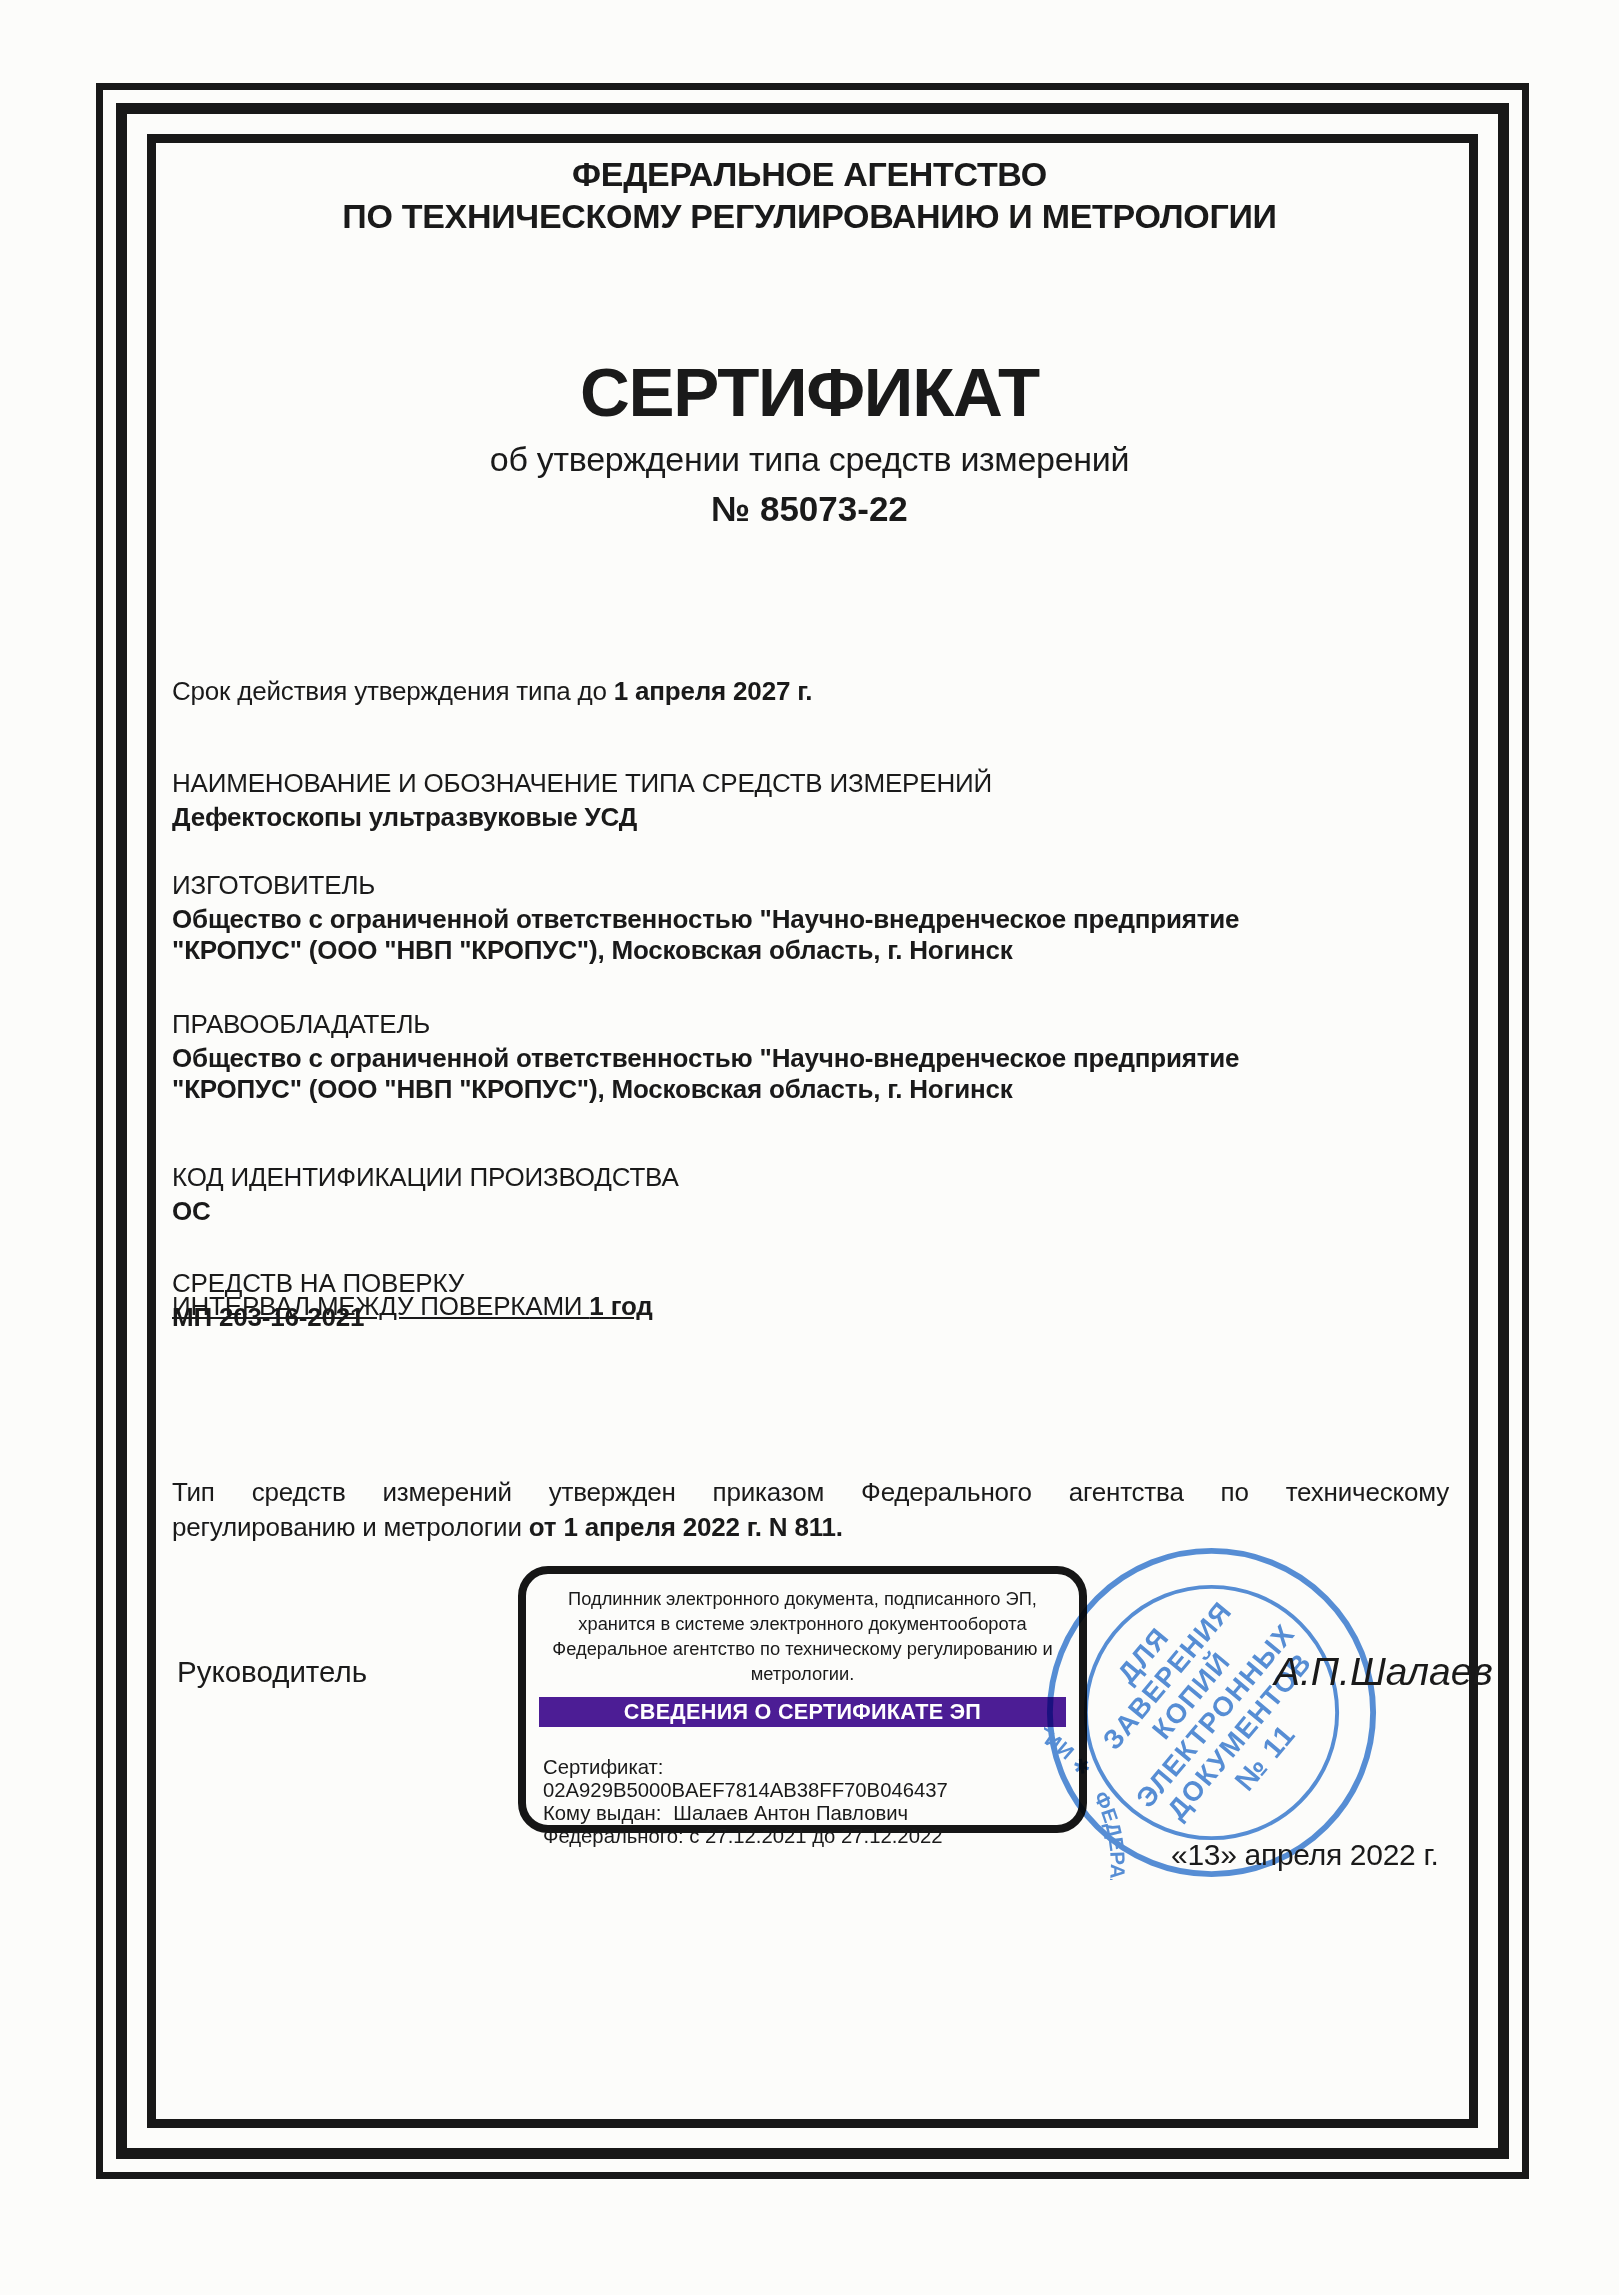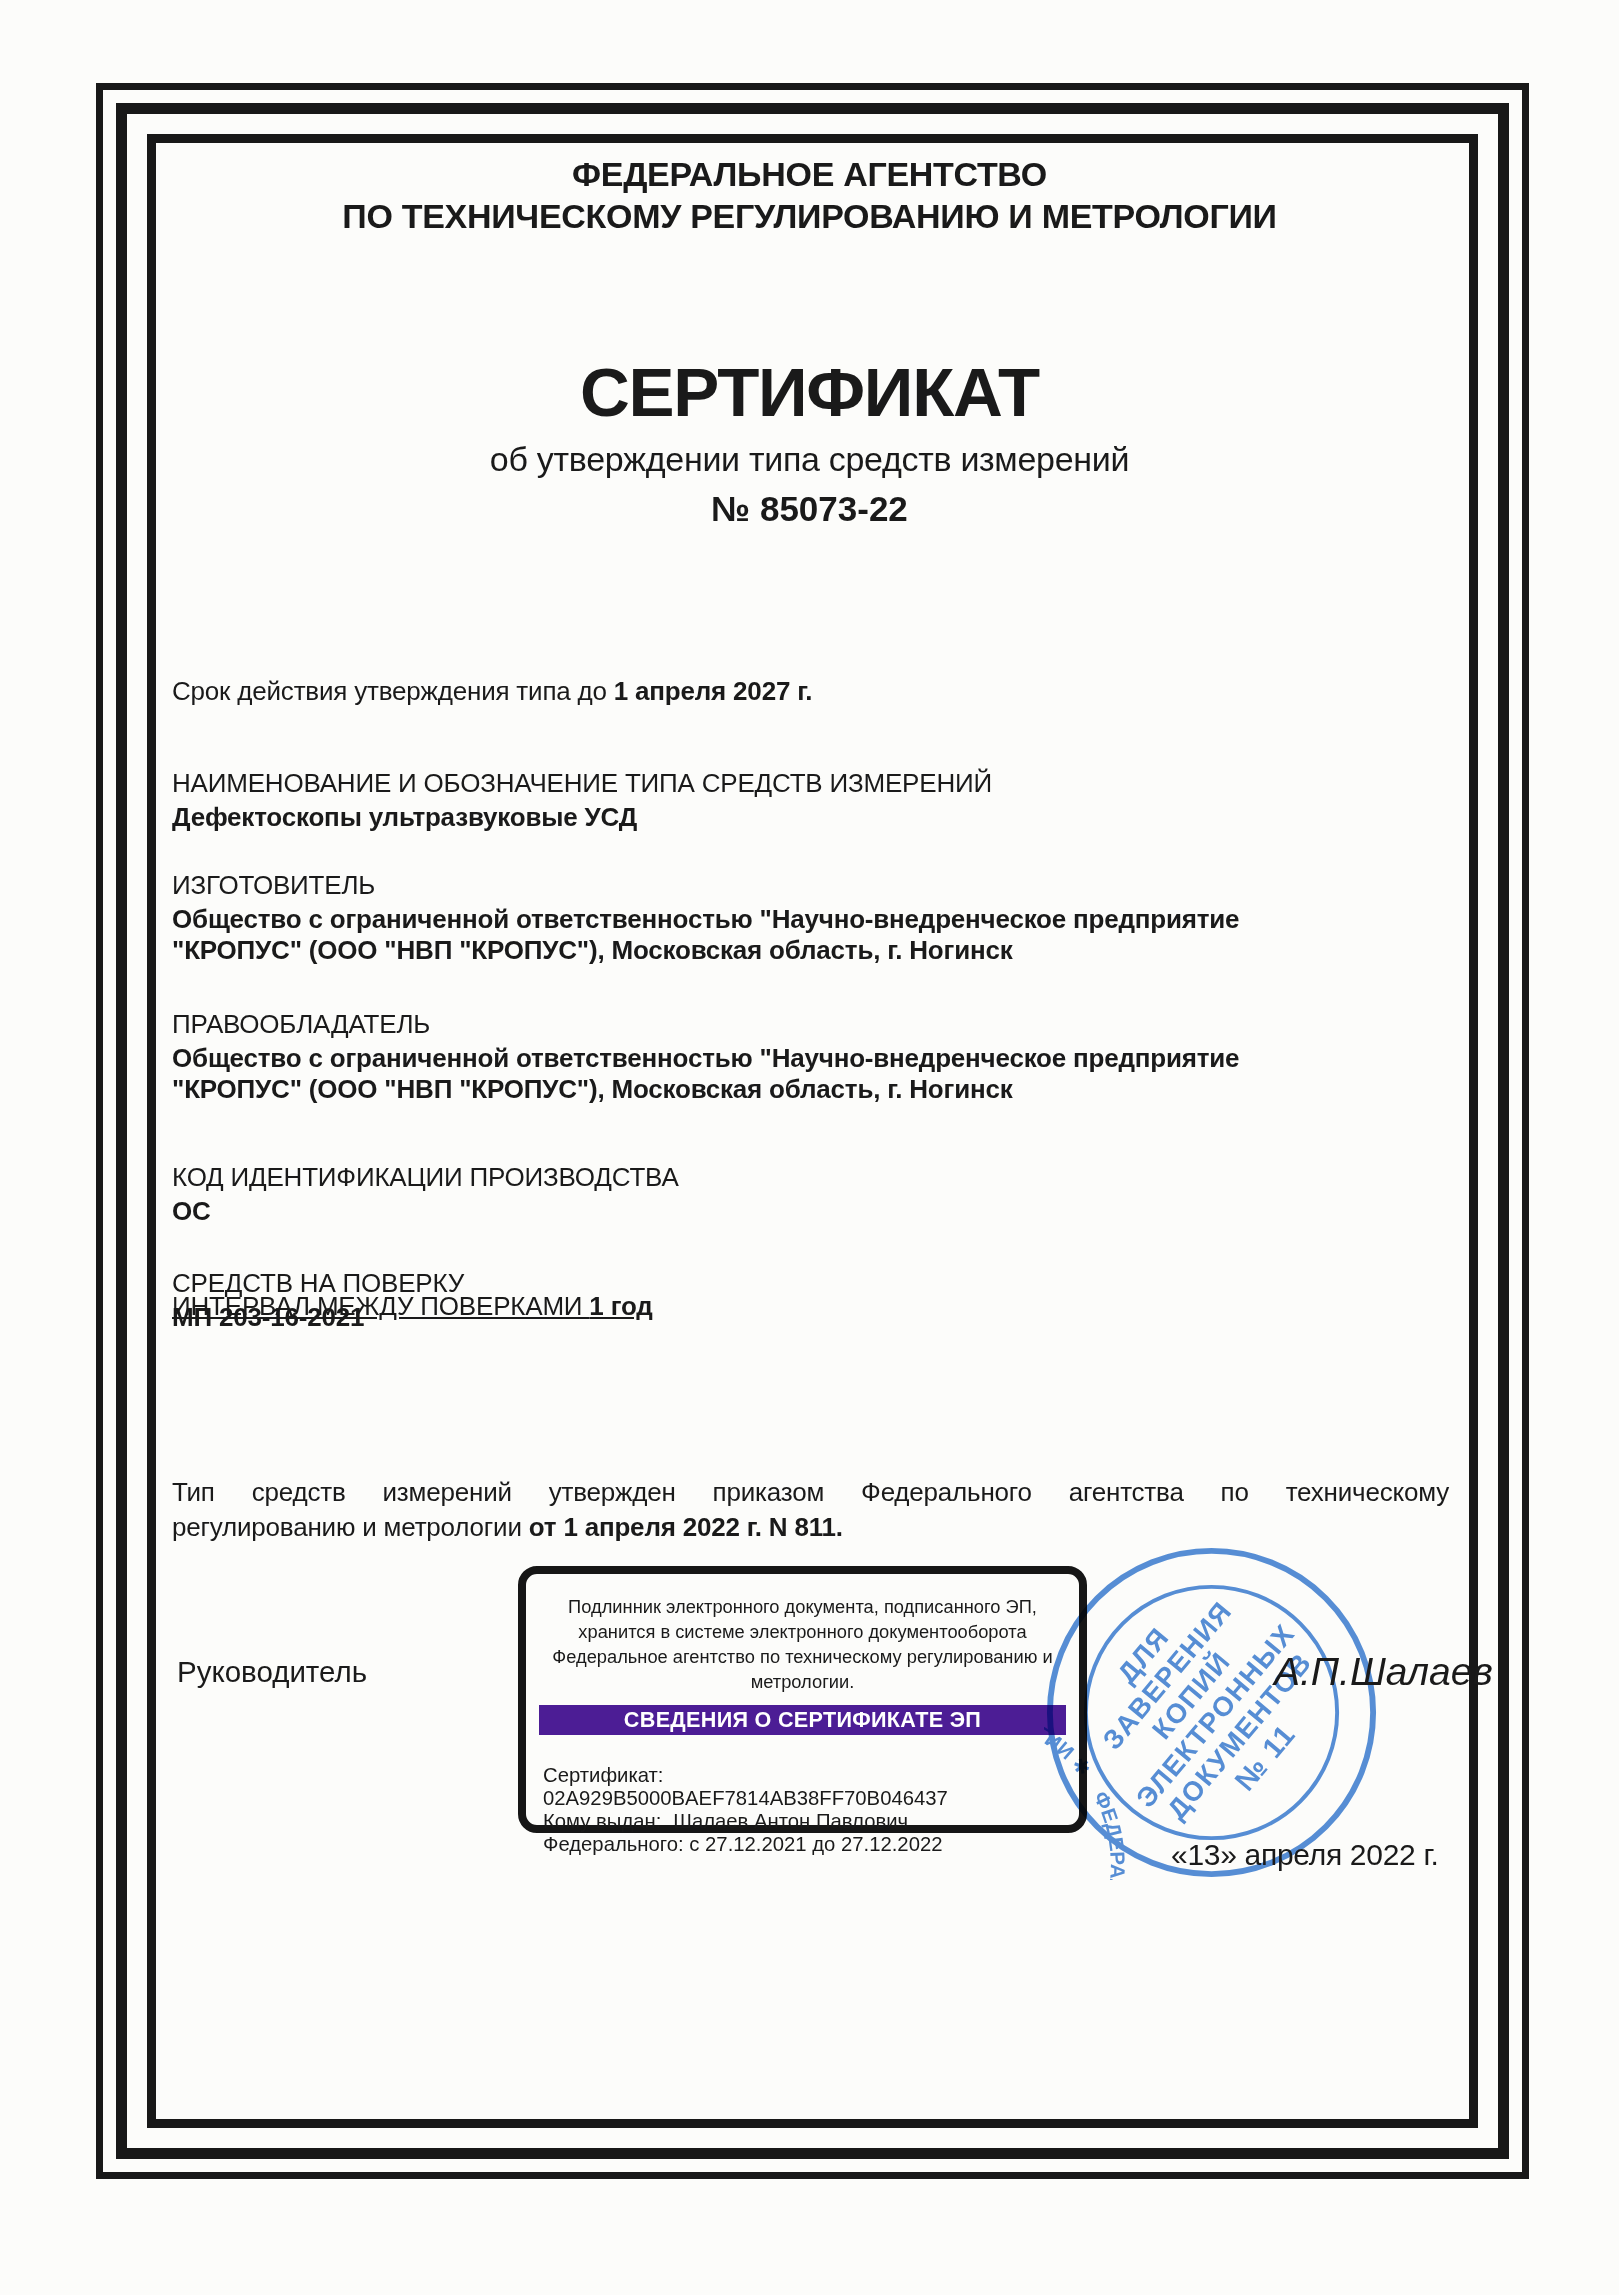--- a/index.html
+++ b/index.html
@@ -31,22 +31,22 @@
   .sec .lbl{line-height:31px;margin-bottom:3.3px;}
   .sec .val{font-weight:bold;line-height:31px;}
   .sec1{top:768px;} .sec2{top:870px;} .sec3{top:1009px;} .sec4{top:1162px;} .sec5{top:1268px;}
   .interval{top:1291px;text-decoration:underline;}
 
   .approval{top:1475px;left:172px;width:1277px;font-size:26px;line-height:35px;letter-spacing:-0.2px;}
   .approval .j1{text-align:justify;text-align-last:justify;}
 
   
   .esign-box{left:518px;top:1566px;width:569px;height:267px;
-    border:8.5px solid #161616;border-radius:19px;box-sizing:border-box;
-    padding-top:20px;z-index:1;}
+    border:8.5px solid #161616;border-radius:30px;box-sizing:border-box;
+    padding-top:12px;z-index:1;}
   .esign-notice{font-size:18.3px;line-height:25px;text-align:center;padding:0 15.7px;}
   .esign-bar{margin:10.5px 13px 0 13px;height:30px;background:#4c1d95;color:#ffffff;
     display:flex;align-items:center;justify-content:center;
     font-size:21.6px;font-weight:bold;letter-spacing:0.3px;}
   .esign-rows{margin:29px 0 0 17px;font-size:20.3px;line-height:23px;}
   .esign-rows .rlabel{display:inline-block;min-width:113px;margin-right:12px;}
 
   .sig-role{left:177px;top:1655px;font-size:29.5px;z-index:4;}
   .sig-name{left:1274px;top:1650px;font-size:39px;z-index:4;font-style:italic;}
   .sig-date{left:1171px;top:1838px;font-size:30px;z-index:4;letter-spacing:-0.3px;}

